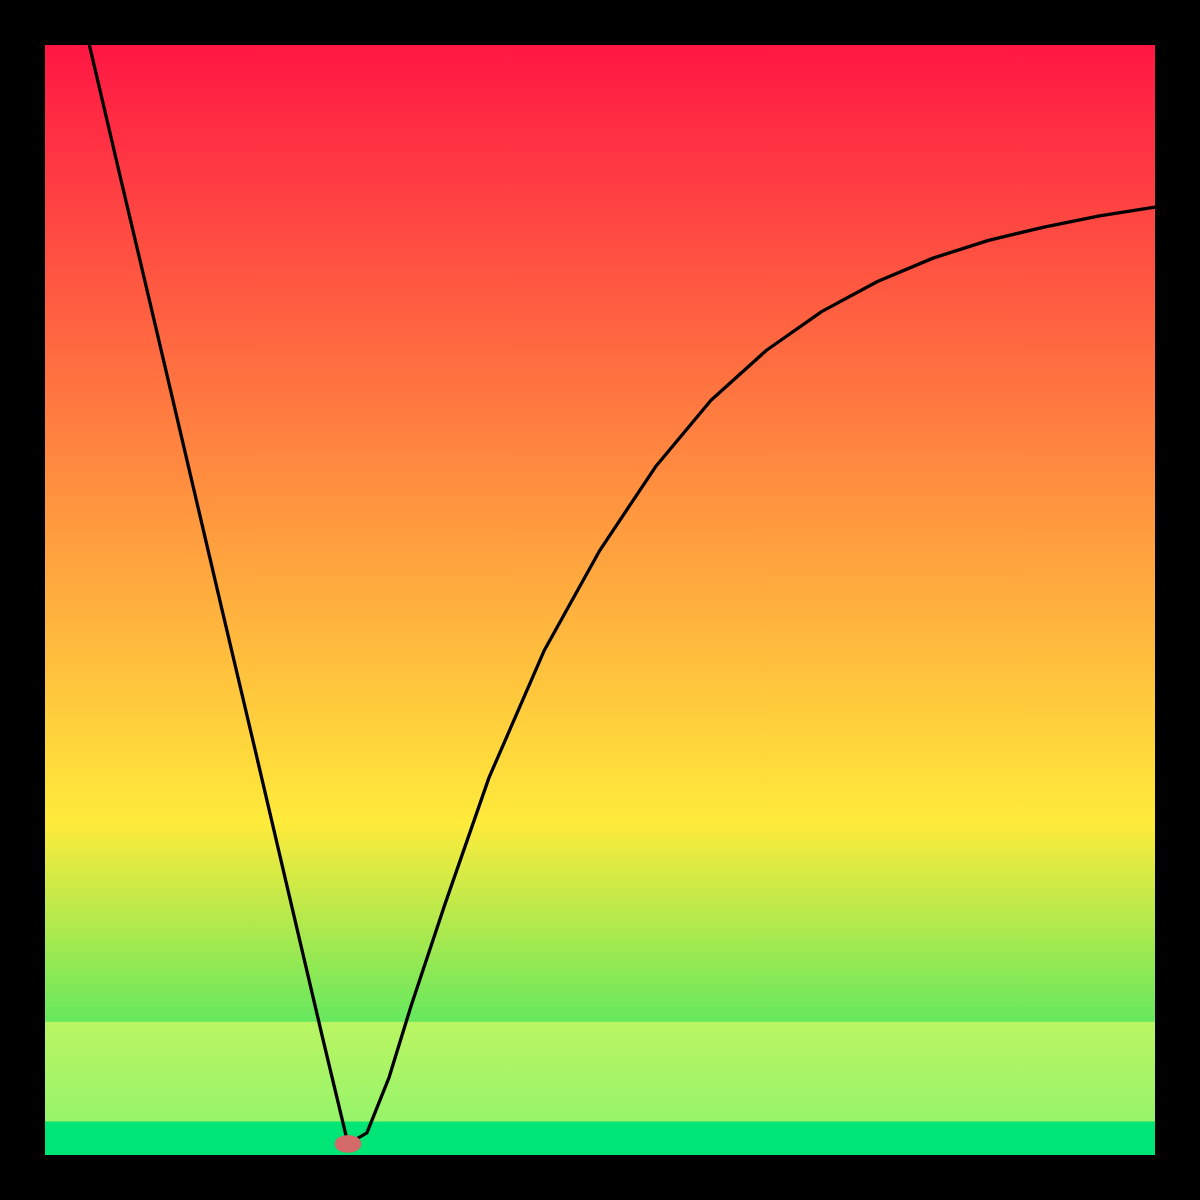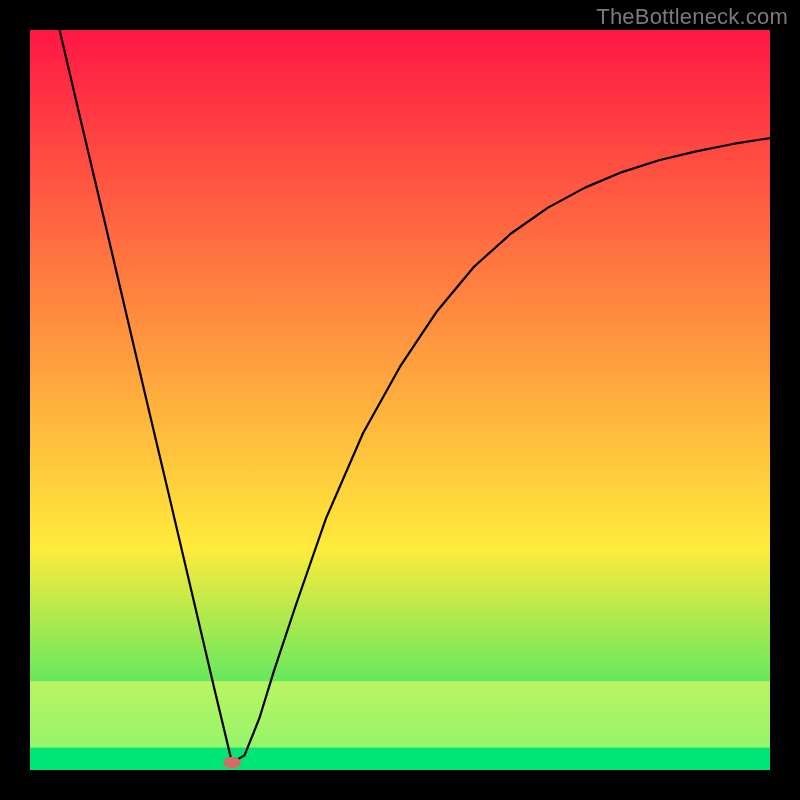--- a/index.html
+++ b/index.html
@@ -43,21 +43,20 @@
   }
   .marker {
     fill: #d46a6a;
     stroke: none;
   }
 </style>
 </head>
 <body>
 
 <div class="frame">
-  <div class="attribution">TheBottleneck.com</div>
 
   <div class="plot-area">
     <svg id="plot-svg" viewBox="0 0 740 740" width="740" height="740">
       <defs>
         <linearGradient id="bg-grad" x1="0" y1="0" x2="0" y2="1">
           <stop id="g0" offset="0%" stop-color="#ff1744"></stop>
           <stop id="g1" offset="70%" stop-color="#ffeb3b"></stop>
           <stop id="g2" offset="100%" stop-color="#00e676"></stop>
         </linearGradient>
       </defs>

